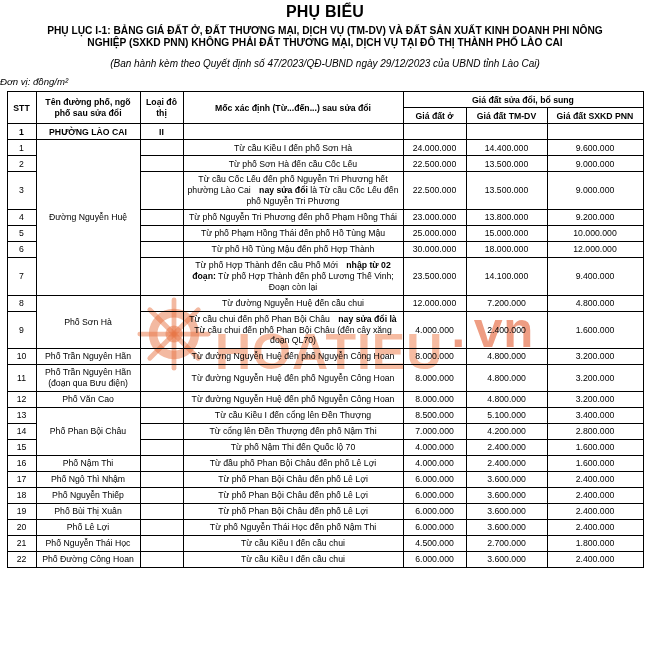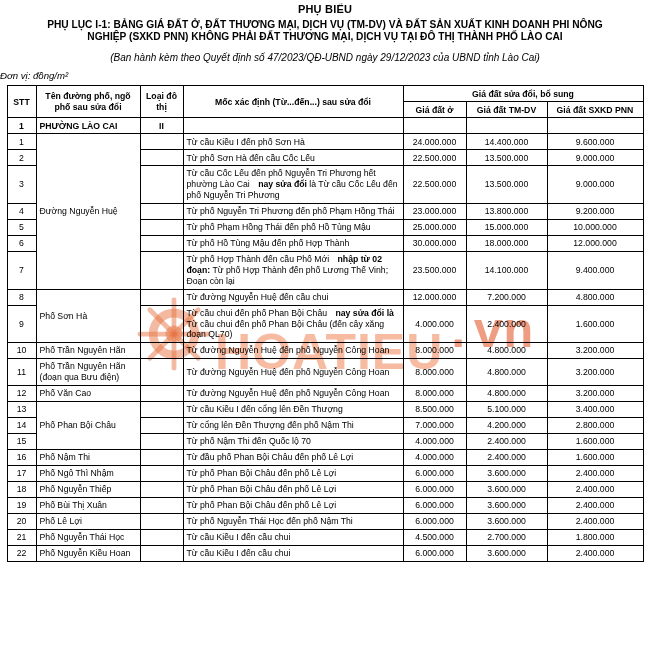--- a/index.html
+++ b/index.html
@@ -3,31 +3,31 @@
 <meta charset="utf-8">
 <style>
   * { margin:0; padding:0; box-sizing:border-box; }
   html, body { width:650px; height:652px; overflow:hidden; }
   body {
     font-family:"Liberation Sans", sans-serif;
     background:#ffffff;
     color:#000;
     position:relative;
   }
-  .doc-title{ text-align:center; font-weight:bold; font-size:11px; padding-top:3px; letter-spacing:.2px; }
+  .doc-title{ text-align:center; font-weight:bold; font-size:16px; padding-top:3px; letter-spacing:.2px; }
   .doc-subtitle{ max-width:568px; margin:4px auto 0; text-align:center; font-weight:bold; font-size:10.2px; line-height:1.2; }
   .doc-issued{ text-align:center; font-style:italic; font-size:10px; margin-top:9px; }
   .doc-unit{ text-align:left; font-style:italic; font-size:9.6px; margin:7px 8px 4px 0; }
 
   table{ border-collapse:collapse; table-layout:fixed; width:636px; margin:0 auto; }
   th, td{ border:1px solid #000; font-size:8.7px; line-height:1.25; vertical-align:middle; padding:2px 3px; word-wrap:break-word; }
   thead th{ font-weight:bold; text-align:center; padding:1px 2px; height:16px; }
   tbody td{ height:16px; }
   td.c{ text-align:center; }
-  td.name, td.moc{ text-align:left; }
+  td.name, td.moc{ text-align:center; }
   tr.section-row td{ font-weight:bold; }
   b{ font-weight:bold;margin-left:6px; }
 
   .watermark{
     position:absolute; left:136px; top:291px;
     display:flex; align-items:center;
     pointer-events:none; mix-blend-mode:multiply; z-index:5;
   }
   .wm-icon{ width:76px; height:76px; flex:none; color:rgba(232,116,68,.50); }
   .wm-text{ font-size:50px; font-weight:bold; line-height:1; margin-left:3px; letter-spacing:1px; color:rgba(238,132,84,.55);margin-top:36px; }
@@ -250,21 +250,21 @@
         <td class="c">21</td>
         <td class="name">Phố Nguyễn Thái Học</td>
         <td class="c"></td>
         <td class="moc"><span>Từ cầu Kiều I đến cầu chui</span></td>
         <td class="c">4.500.000</td>
         <td class="c">2.700.000</td>
         <td class="c">1.800.000</td>
       </tr>
       <tr>
         <td class="c">22</td>
-        <td class="name">Phố Nguyễn Kiều Hoan</td>
+        <td class="name">Phố Đường Công Hoan</td>
         <td class="c"></td>
         <td class="moc"><span>Từ cầu Kiều I đến cầu chui</span></td>
         <td class="c">6.000.000</td>
         <td class="c">3.600.000</td>
         <td class="c">2.400.000</td>
       </tr>
     </tbody>
 </table>
 
 <div class="watermark">

